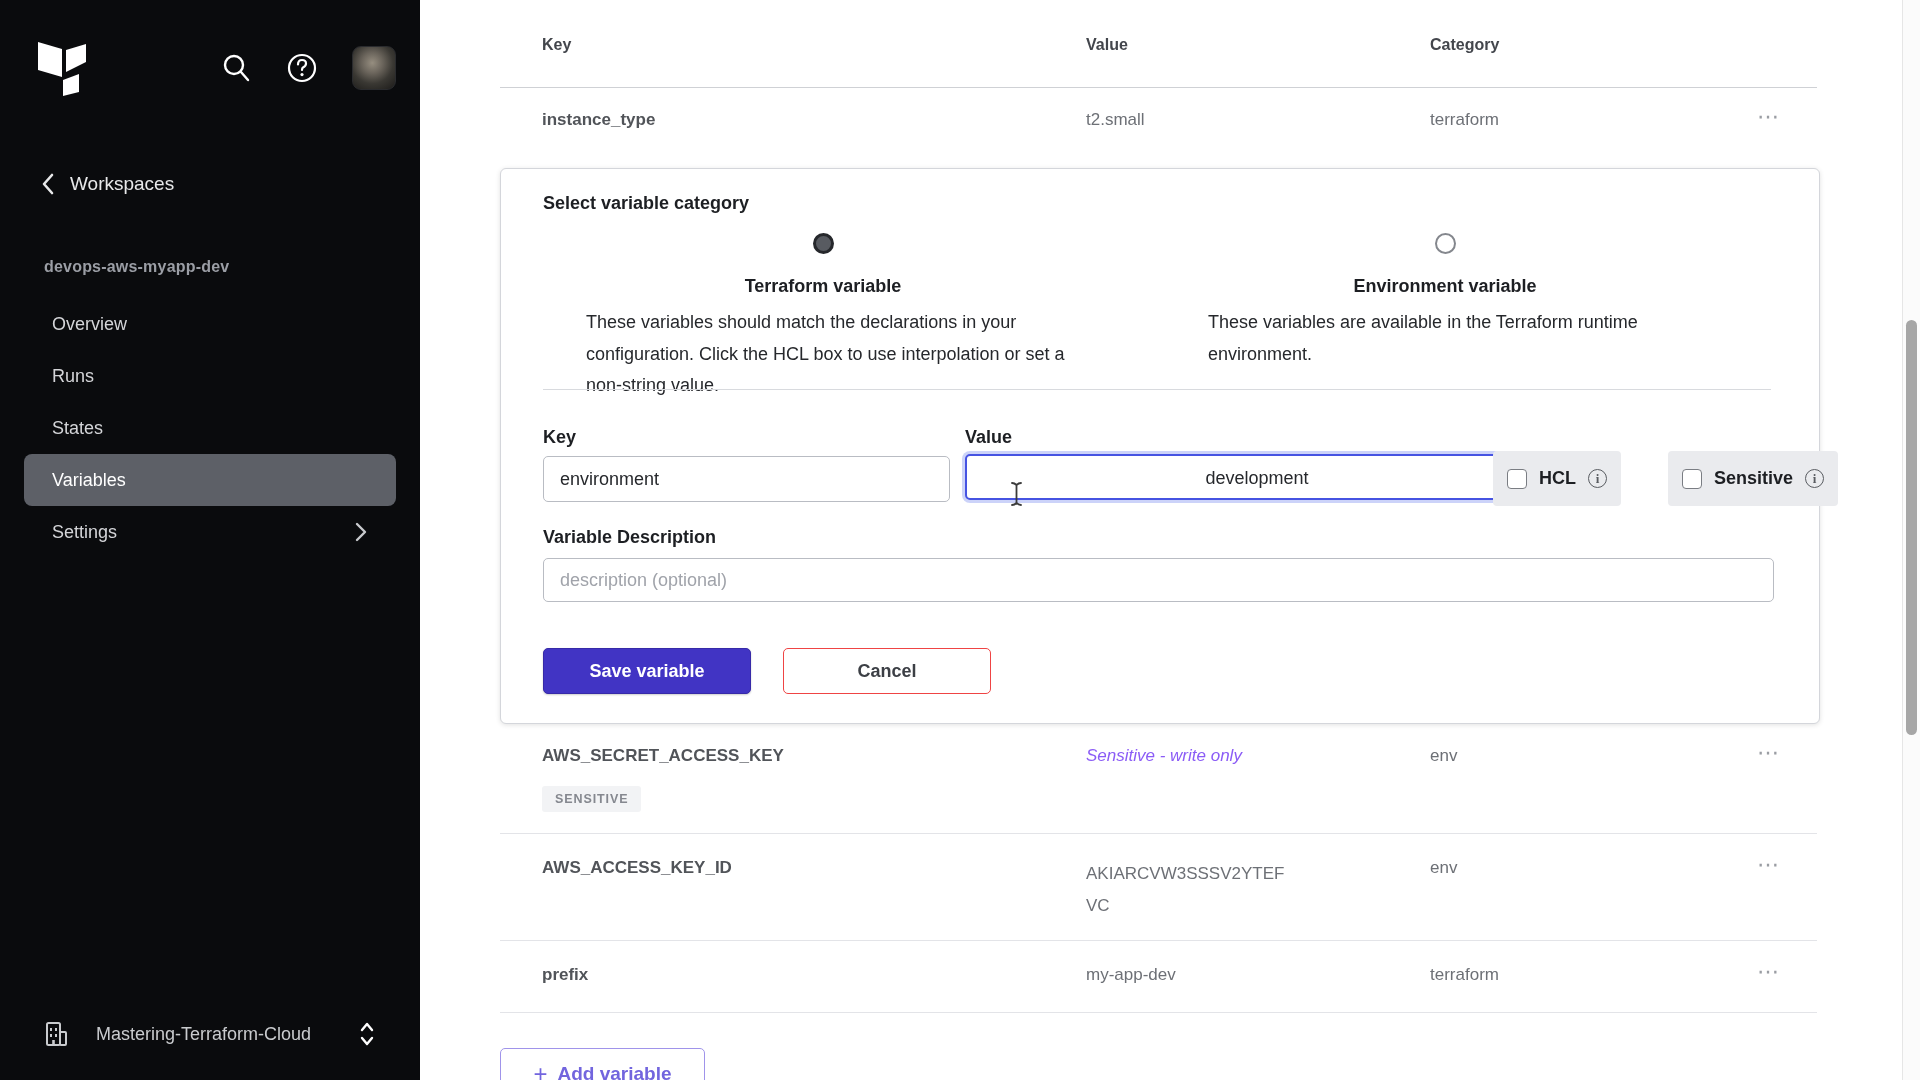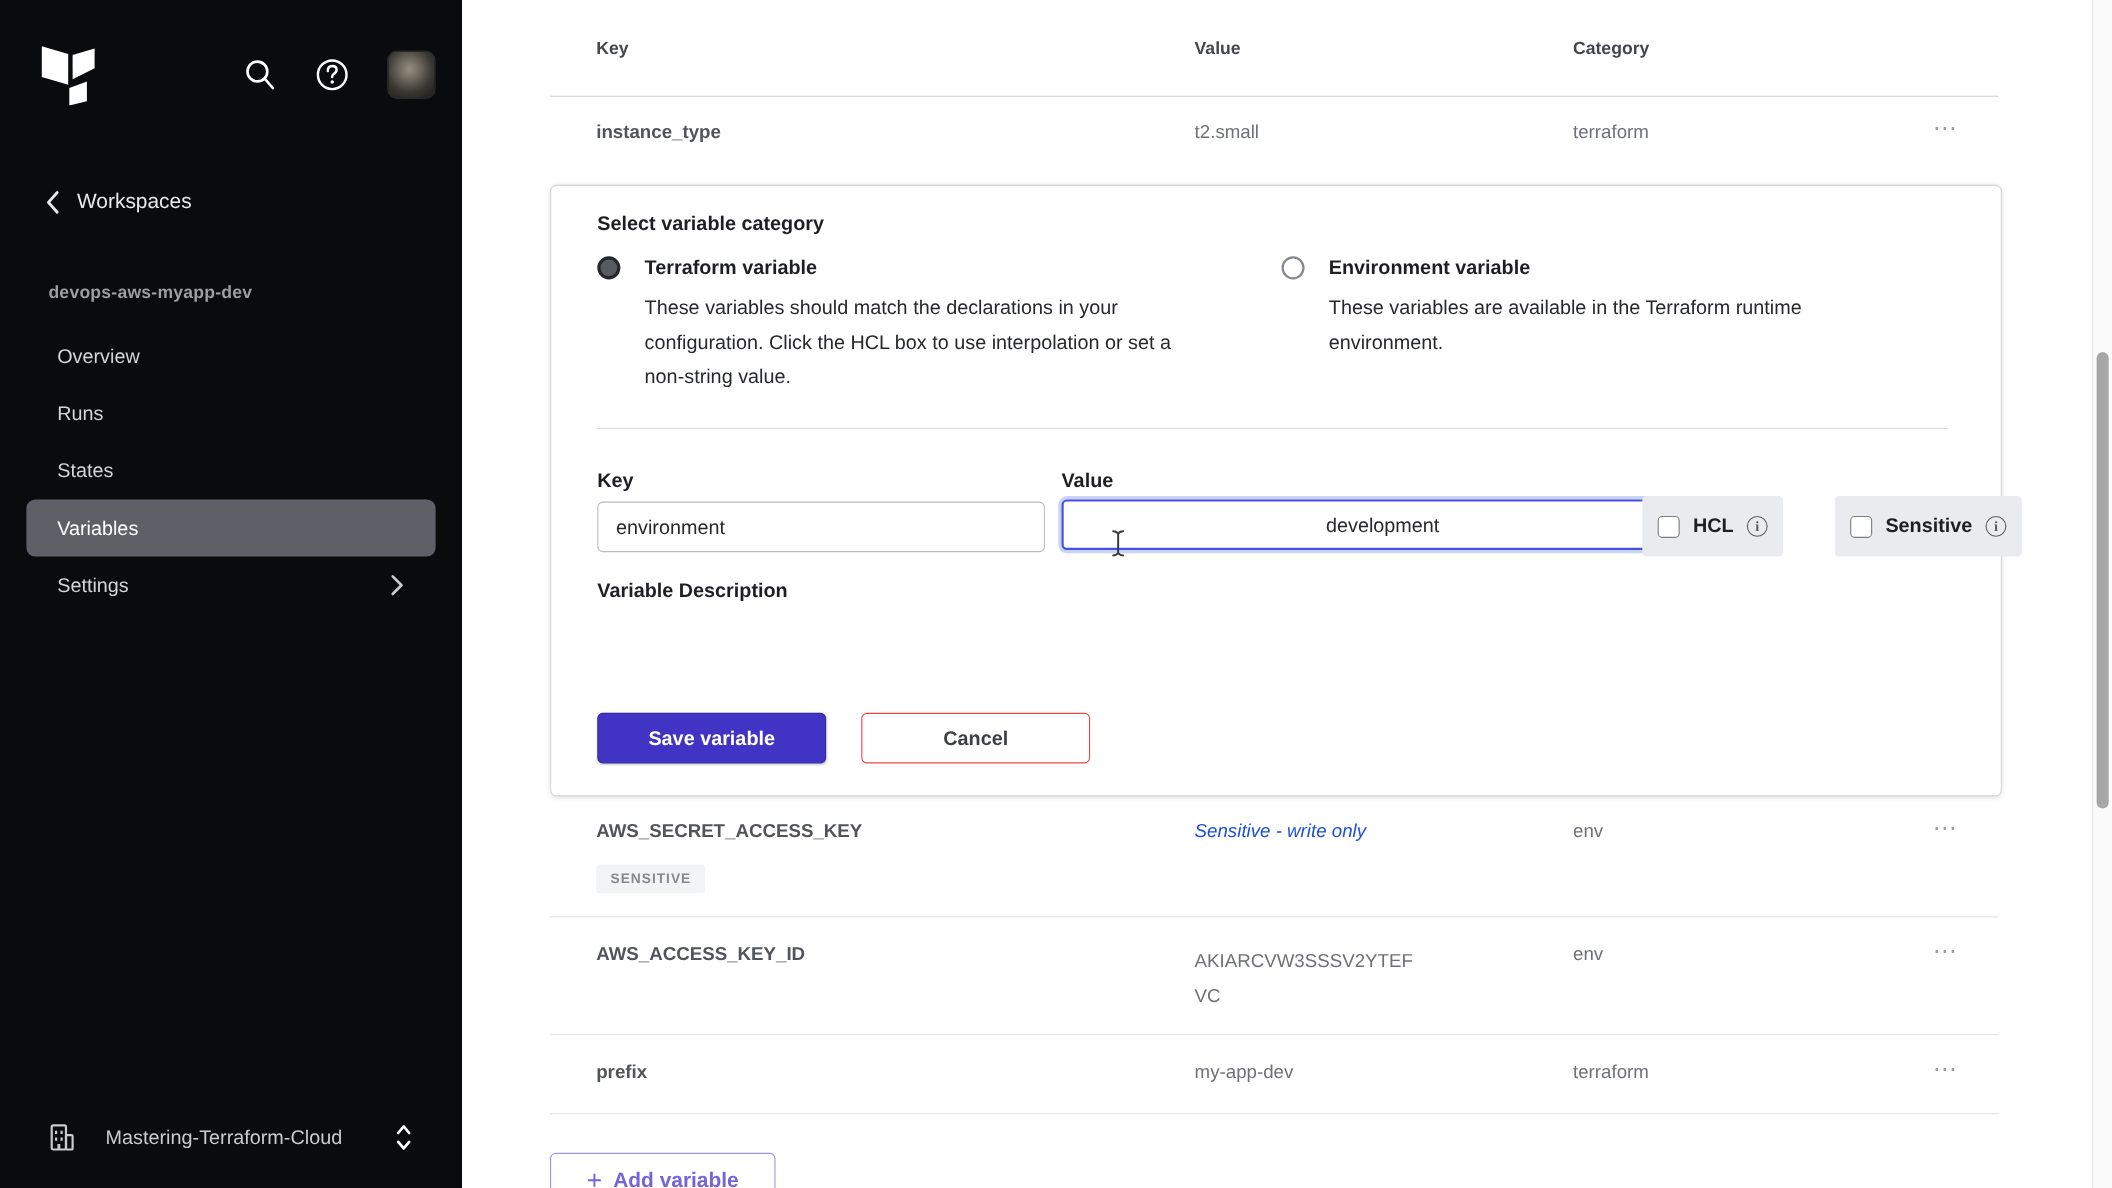--- a/index.html
+++ b/index.html
@@ -42,35 +42,35 @@
 
   .c1 { width:586px; padding-left:42px; }
   .c2 { width:344px; }
   .c3 { width:240px; }
   .c4 { flex:1; text-align:right; padding-right:36px; }
 
   .vrow { position:absolute; left:0; right:0; display:flex; align-items:flex-start; }
   .rowdiv { position:absolute; left:0; right:0; height:1px; background:#e3e4e8; }
   .key-cell { font-size:17px; font-weight:700; color:#515459; }
   .val-cell, .cat-cell { font-size:17px; color:#6d7076; }
-  .val-sensitive { font-style:italic; color:#1d4ed8; }
+  .val-sensitive { font-style:italic; color:#8b5cf6; }
   .val-wrap { max-width:208px; word-break:break-all; line-height:32px; }
   .menu-btn { font-size:22px; color:#9a9da3; letter-spacing:2px; cursor:pointer; line-height:14px; }
   .badge { display:inline-block; margin-top:20px; background:#f2f3f5; color:#85888f;
            font-size:12.5px; font-weight:700; letter-spacing:.9px; padding:6px 13px; border-radius:3px; }
 
   
   .panel { position:absolute; top:168px; left:0; width:1320px; height:556px;
            background:#fff; border:1px solid #d4d6db; border-radius:6px;
            box-shadow:0 1px 5px rgba(0,0,0,.12); }
   .panel-h { position:absolute; left:42px; top:24px; font-size:18px; font-weight:700; color:#1d1f23; }
   .opt { position:absolute; top:64px; }
   .opt-1 { left:42px; width:560px; }
   .opt-2 { left:664px; width:560px; }
-  .opt-row { display:flex; align-items:center; gap:22px; cursor:pointer; }
+  .opt-row { display:flex; align-items:center; gap:22px; cursor:pointer;flex-direction:column; }
   .radio { width:21px; height:21px; border-radius:50%; flex:0 0 auto; }
   .radio.sel { background:#585b61; border:3.5px solid #26282c; }
   .radio.unsel { background:#fff; border:2px solid #84878d; }
   .opt-label { font-size:18px; font-weight:700; color:#1d1f23; }
   .opt-desc { margin:10px 0 0 43px; font-size:18px; line-height:31.5px; color:#26282c; width:505px; }
   .panel-div { position:absolute; top:220px; left:42px; right:48px; height:1px; background:#d8dade; }
 
   .f-label { position:absolute; font-size:18px; font-weight:700; color:#1d1f23; }
   .tbox { position:absolute; height:46px; border:1px solid #b9bcc3; border-radius:5px;
           background:#fff; display:flex; align-items:center; padding:12px 16px;
@@ -247,20 +247,23 @@
           <span class="info-i">i</span>
         </div>
         <div class="chk-seg seg2">
           <div class="checkbox"></div>
           <span class="chk-label">Sensitive</span>
           <span class="info-i">i</span>
         </div>
       </div>
 
       <div class="f-label" style="left:42px; top:358px;">Variable Description</div>
+      <div class="tbox" style="left:42px; top:389px; width:1231px; height:44px;">
+        <span class="ph">description (optional)</span>
+      </div>
 
       <div class="btn btn-save">Save variable</div>
       <div class="btn btn-cancel">Cancel</div>
     </div>
 
     <div class="vrow" style="top:746px;">
       <div class="c1">
         <div class="key-cell">AWS_SECRET_ACCESS_KEY</div>
         <span class="badge">SENSITIVE</span>
       </div>

